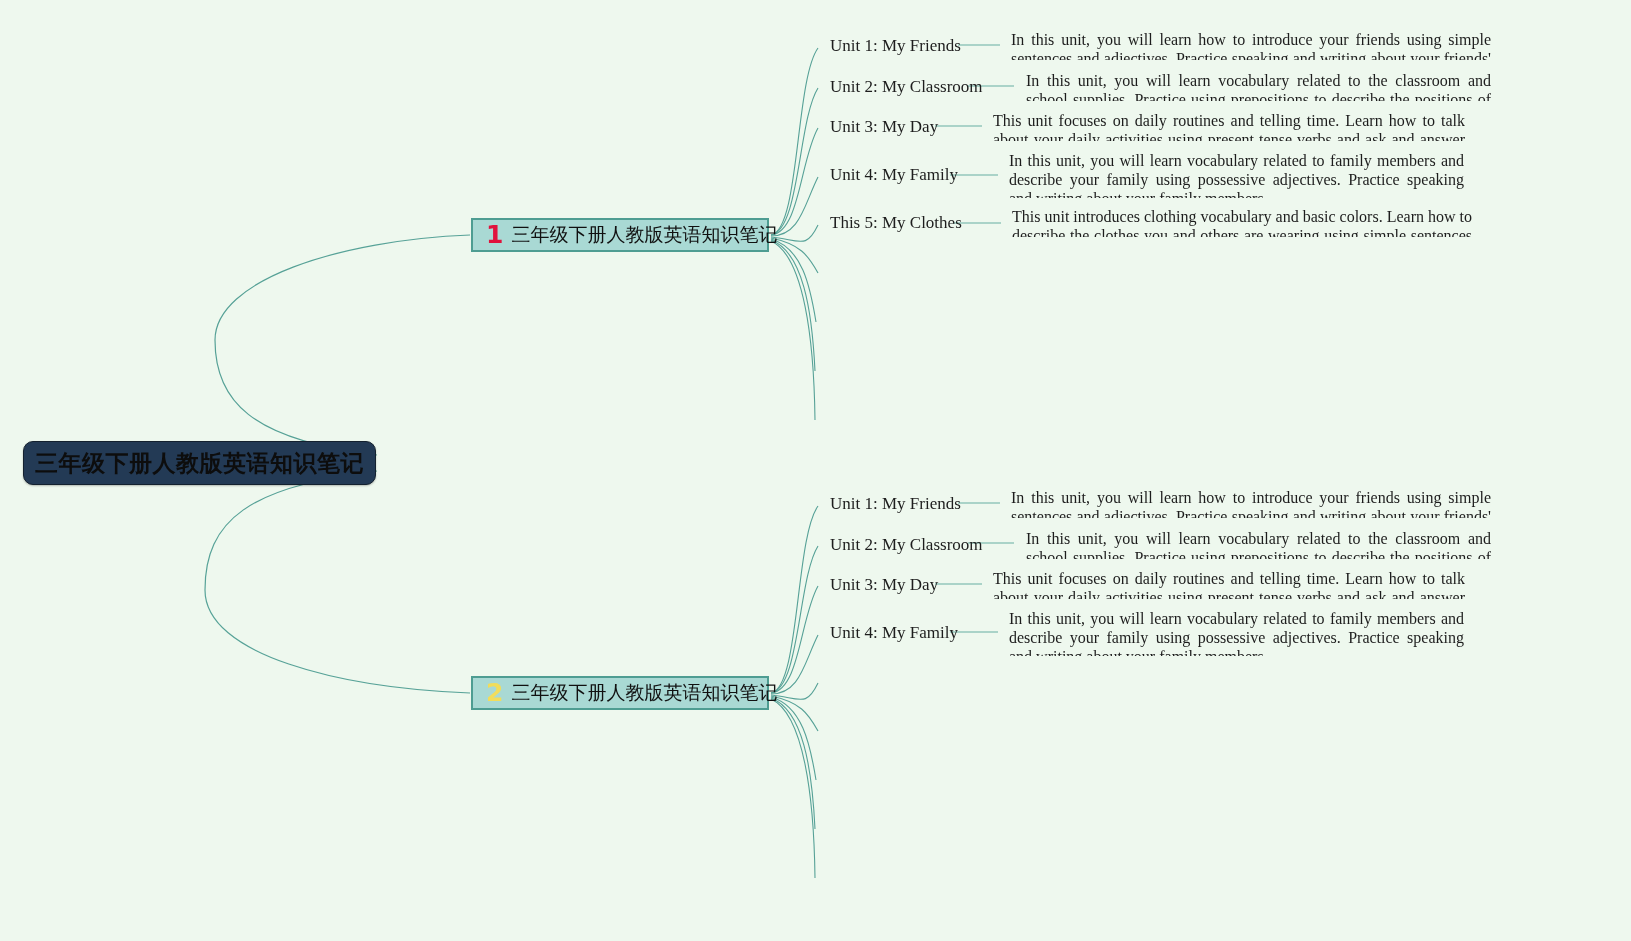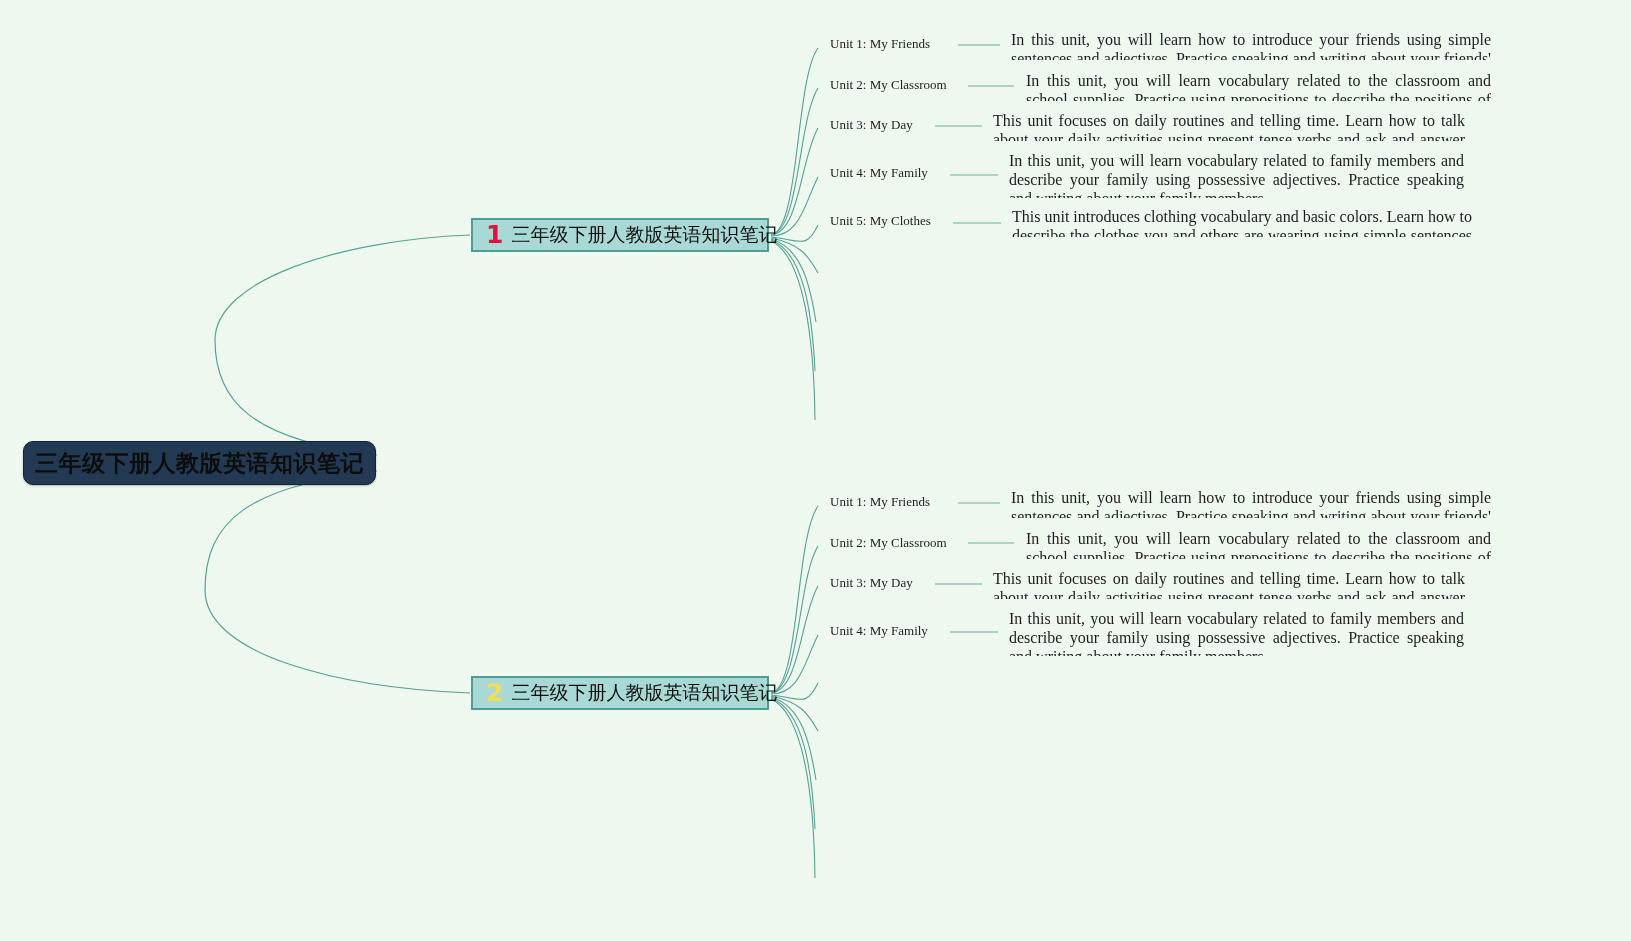--- a/index.html
+++ b/index.html
@@ -75,21 +75,21 @@
     font-family: "DejaVu Sans", sans-serif;
     font-size: 19px;
     color: #111111;
     white-space: nowrap;
   }
 
   
   .unit-label {
     position: absolute;
     font-family: "Liberation Serif", "DejaVu Serif", serif;
-    font-size: 13px;
+    font-size: 17px;
     color: #1d1d1d;
     white-space: nowrap;
   }
 
   
   .unit-desc {
     position: absolute;
     font-family: "Liberation Serif", "DejaVu Serif", serif;
     font-size: 16px;
     line-height: 19px;
@@ -155,21 +155,21 @@
 
   <div class="branch-node b1">
     <span class="branch-index" style="color: rgb(224, 18, 60);">1</span>
     <span class="branch-title">三年级下册人教版英语知识笔记</span>
   </div>
 
   <div class="unit-label" style="left:830px; top:36px;">Unit 1: My Friends</div>
   <div class="unit-label" style="left:830px; top:77px;">Unit 2: My Classroom</div>
   <div class="unit-label" style="left:830px; top:117px;">Unit 3: My Day</div>
   <div class="unit-label" style="left:830px; top:165px;">Unit 4: My Family</div>
-  <div class="unit-label" style="left:830px; top:213px;">Unit 5: My Clothes</div>
+  <div class="unit-label" style="left:830px; top:213px;">This 5: My Clothes</div>
 
   <div class="unit-desc" style="left:1011px; top:30px; width:480px; height:30px;">In this unit, you will learn how to introduce your friends using simple sentences and adjectives. Practice speaking and writing about your friends' appearance and personality.</div>
   <div class="unit-desc" style="left:1026px; top:71px; width:465px; height:30px;">In this unit, you will learn vocabulary related to the classroom and school supplies. Practice using prepositions to describe the positions of objects in the classroom.</div>
   <div class="unit-desc" style="left:993px; top:111px; width:472px; height:30px;">This unit focuses on daily routines and telling time. Learn how to talk about your daily activities using present tense verbs and ask and answer questions about the time.</div>
   <div class="unit-desc" style="left:1009px; top:151px; width:455px; height:47px;">In this unit, you will learn vocabulary related to family members and describe your family using possessive adjectives. Practice speaking and writing about your family members.</div>
   <div class="unit-desc" style="left:1012px; top:207px; width:460px; height:30px;">This unit introduces clothing vocabulary and basic colors. Learn how to describe the clothes you and others are wearing using simple sentences and colors.</div>
 
   <div class="branch-node b2">
     <span class="branch-index" style="color: rgb(242, 221, 90);">2</span>
     <span class="branch-title">三年级下册人教版英语知识笔记</span>

